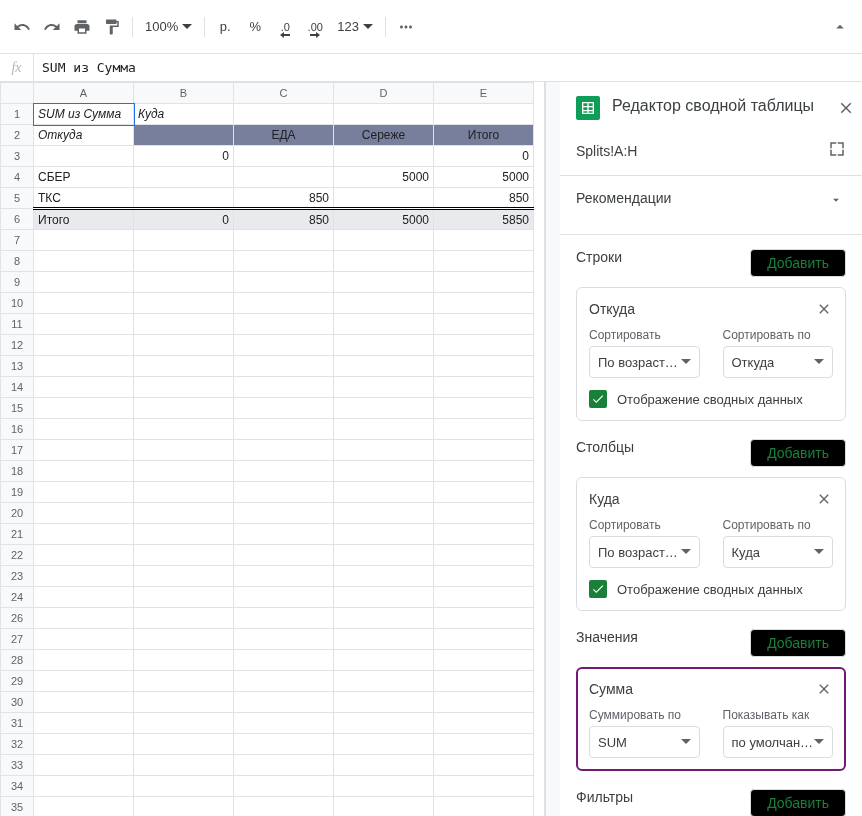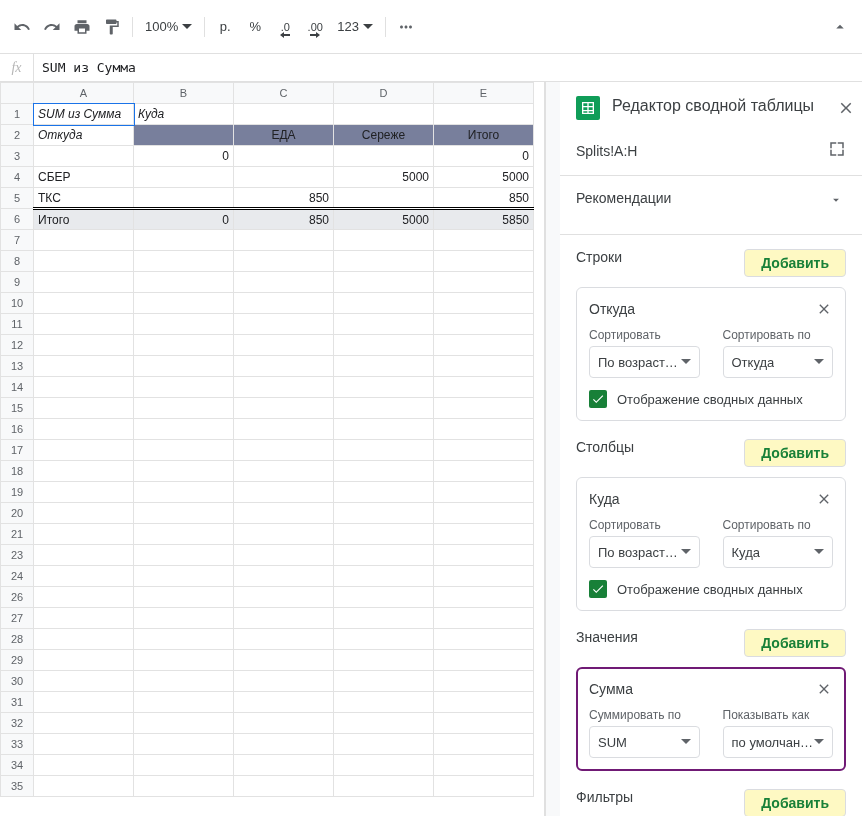--- a/index.html
+++ b/index.html
@@ -54,21 +54,21 @@
   .p-logo svg{width:16px;height:16px}
   .p-title{flex:1;font-size:16px;color:#3c4043;line-height:20px}
   .p-close{width:24px;height:24px;cursor:pointer;display:flex;align-items:center;justify-content:center;color:#5f6368}
   .p-range{display:flex;align-items:center;justify-content:space-between;padding:8px 16px 14px 16px;border-bottom:1px solid var(--border)}
   .p-range-txt{color:#3c4043;font-size:14px}
   .p-range-ico{color:#5f6368;cursor:pointer}
   .p-body{flex:1;overflow-y:auto;padding:0 0 12px 0}
   .p-sect{padding:14px 16px 4px 16px}
   .p-sect-head{display:flex;align-items:flex-start;justify-content:space-between;margin-bottom:10px}
   .p-sect-title{font-size:14px;color:#3c4043;font-weight:500}
-  .btn-add{border:1px solid var(--field-border);background:#fef9c3;color:var(--gs-green);font-weight:700;font-size:14px;padding:5px 16px;border-radius:4px;cursor:pointer;font-family:inherit}
+  .btn-add{border:1px solid var(--field-border);background:#000000;color:var(--gs-green);font-weight:400;font-size:14px;padding:5px 16px;border-radius:4px;cursor:pointer;font-family:inherit}
   .chev{color:#5f6368;width:20px;height:20px;display:flex;align-items:center;justify-content:center;cursor:pointer}
   .card{border:1px solid var(--field-border);border-radius:6px;padding:12px;margin-top:4px}
   .card.active{border:2px solid #701a75;padding:11px}
   .card-head{display:flex;align-items:center;justify-content:space-between;margin-bottom:10px}
   .card-title{font-size:14px;font-weight:500;color:#3c4043}
   .card-x{color:#5f6368;cursor:pointer;width:18px;height:18px;display:flex;align-items:center;justify-content:center}
   .card-row{display:flex;gap:23px}
   .card-col{flex:1;min-width:0}
   .card-lbl{font-size:12px;color:#5f6368;margin-bottom:4px}
   .dd{border:1px solid var(--field-border);border-radius:4px;height:32px;display:flex;align-items:center;justify-content:space-between;padding:0 8px;cursor:pointer;font-size:13px;color:#3c4043;background:#fff}
@@ -329,20 +329,28 @@
             </tr>
             <tr>
               <th>21</th>
               <td></td>
               <td></td>
               <td></td>
               <td></td>
               <td></td>
             </tr>
             <tr>
+              <th>22</th>
+              <td></td>
+              <td></td>
+              <td></td>
+              <td></td>
+              <td></td>
+            </tr>
+            <tr>
               <th>23</th>
               <td></td>
               <td></td>
               <td></td>
               <td></td>
               <td></td>
             </tr>
             <tr>
               <th>24</th>
               <td></td>

